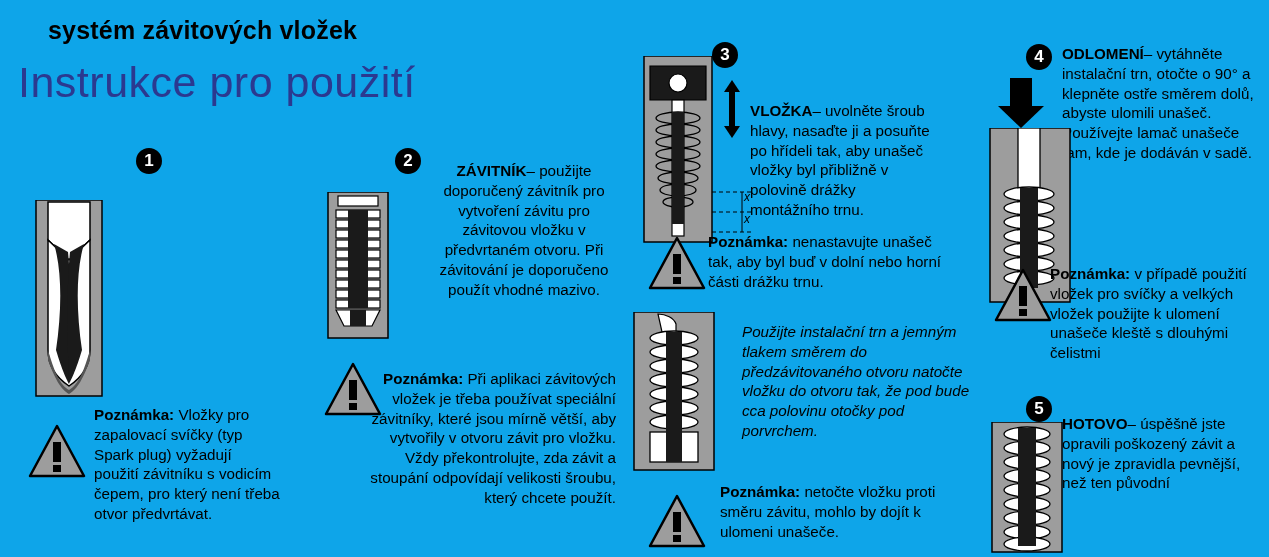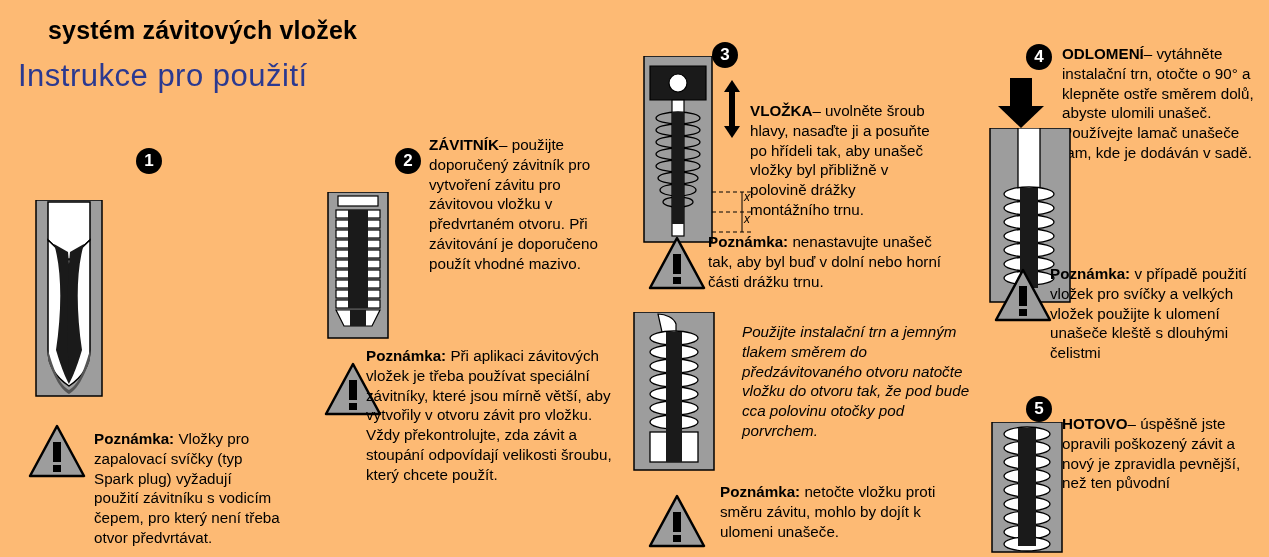--- a/index.html
+++ b/index.html
@@ -4,41 +4,41 @@
 <style>
   html, body {
     margin: 0;
     padding: 0;
     background: #ffffff;
   }
   #page {
     position: relative;
     width: 1269px;
     height: 557px;
-    background: #fdba74;
+    background: #0ea5e9;
     font-family: "Liberation Sans", sans-serif;
     color: #000000;
     overflow: hidden;
   }
 
   
   .subtitle {
     position: absolute;
     left: 48px;
     top: 16px;
     font-size: 25px;
     font-weight: bold;
     color: #000;
     letter-spacing: 0.2px;
   }
   .title {
     position: absolute;
     left: 18px;
     top: 58px;
-    font-size: 31px;
+    font-size: 43px;
     font-weight: normal;
     color: #2b3990;
     letter-spacing: 0.5px;
   }
 
   
   .badge {
     position: absolute;
     width: 26px;
     height: 26px;
@@ -101,26 +101,26 @@
     </svg>
   </div>
 
   <div class="warn" style="left:28px; top:424px;">
     <svg width="58" height="56" viewBox="0 0 58 56">
       <path d="M29 2 L56 52 L2 52 Z" fill="#9d9d9d" stroke="#000" stroke-width="2.5" stroke-linejoin="round"></path>
       <rect x="25" y="18" width="8" height="20" fill="#000"></rect>
       <rect x="25" y="41" width="8" height="7" fill="#000"></rect>
     </svg>
   </div>
-  <div class="block" style="left:94px; top:405px; width:186px;margin-top:24px;">
+  <div class="block" style="left:94px; top:405px; width:186px;">
     <span class="kw">Poznámka:</span><span> Vložky pro zapalovací svíčky (typ Spark plug) vyžadují použití závitníku s vodicím čepem, pro který není třeba otvor předvrtávat.</span>
   </div>
 
   <div class="badge" style="left:395px; top:148px;">2</div>
-  <div class="block" style="left:429px; top:135px; width:190px;">
+  <div class="block" style="left:429px; top:161px; width:190px;text-align:center;">
     <span class="kw">ZÁVITNÍK</span><span>– použijte doporučený závitník pro vytvoření závitu pro závitovou vložku v předvrtaném otvoru. Při závitování je doporučeno použít vhodné mazivo.</span>
   </div>
 
   <div class="illus" style="left:318px; top:192px;">
     <svg width="80" height="148" viewBox="0 0 80 148">
       <rect x="10" y="0" width="60" height="146" fill="#9d9d9d" stroke="#000" stroke-width="1.5"></rect>
       <rect x="20" y="4" width="40" height="10" fill="#fff" stroke="#000" stroke-width="1.2"></rect>
       <g stroke="#000" stroke-width="1.2" fill="#ffffff">
         <rect x="18" y="18" width="44" height="8"></rect>
         <rect x="18" y="28" width="44" height="8"></rect>
@@ -139,21 +139,21 @@
     </svg>
   </div>
 
   <div class="warn" style="left:324px; top:362px;">
     <svg width="58" height="56" viewBox="0 0 58 56">
       <path d="M29 2 L56 52 L2 52 Z" fill="#9d9d9d" stroke="#000" stroke-width="2.5" stroke-linejoin="round"></path>
       <rect x="25" y="18" width="8" height="20" fill="#000"></rect>
       <rect x="25" y="41" width="8" height="7" fill="#000"></rect>
     </svg>
   </div>
-  <div class="block" style="left:366px; top:346px; width:250px;">
+  <div class="block" style="left:366px; top:369px; width:250px;text-align:right;">
     <span class="kw">Poznámka:</span><span> Při aplikaci závitových vložek je třeba používat speciální závitníky, které jsou mírně větší, aby vytvořily v otvoru závit pro vložku. Vždy překontrolujte, zda závit a stoupání odpovídají velikosti šroubu, který chcete použít.</span>
   </div>
 
   <div class="badge" style="left:712px; top:42px;">3</div>
   <div class="block" style="left:750px; top:60px; width:185px;margin-top:41px;">
     <span class="kw">VLOŽKA</span><span>– uvolněte šroub hlavy, nasaďte ji a posuňte po hřídeli tak, aby unašeč vložky byl přibližně v polovině drážky montážního trnu.</span>
   </div>
 
   <div class="illus" style="left:636px; top:56px;">
     <svg width="105" height="190" viewBox="0 0 105 190">

